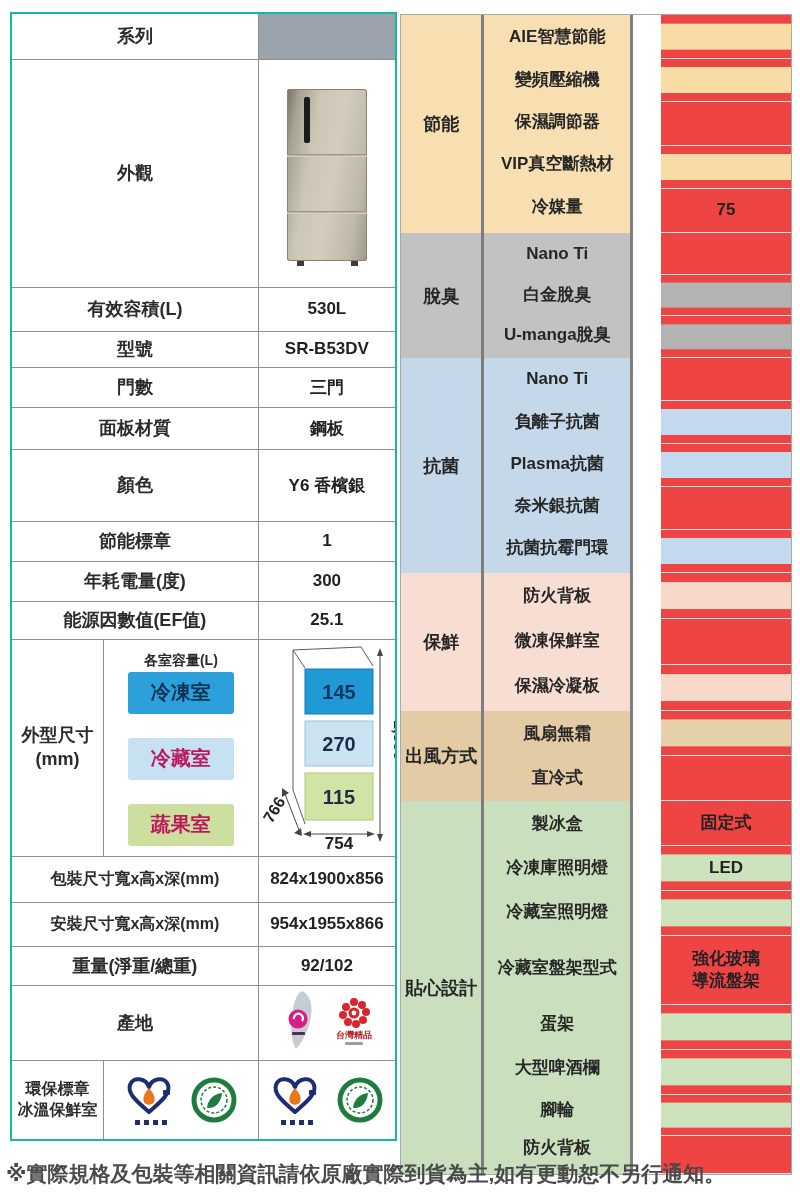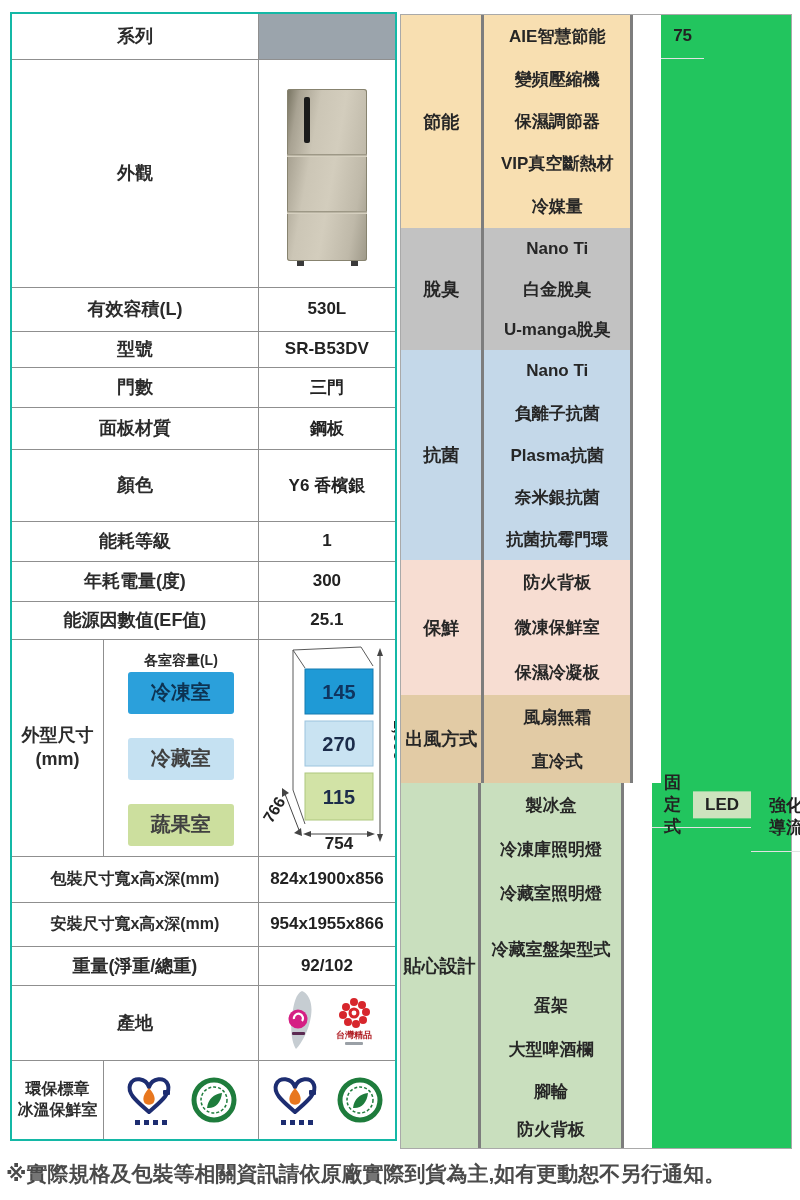--- a/index.html
+++ b/index.html
@@ -19,37 +19,37 @@
           box-shadow:inset 0 0 0 1px #87836f;}
   .fridge .d1,.fridge .d2{position:absolute;left:0;right:0;height:3px;
           background:linear-gradient(#8f8a78,#e4dece);}
   .fridge .d1{top:38%;} .fridge .d2{top:71%;}
   .fridge .handle{position:absolute;left:17px;top:8px;width:6px;height:46px;background:#1b1b1b;border-radius:2px;}
   .fridge .feet{position:absolute;bottom:-5px;left:10px;width:7px;height:5px;background:#3a3a3a;box-shadow:54px 0 #3a3a3a;}
   
   .dim-label{font-weight:bold;font-size:18px;line-height:1.3;}
   .cap-header{font-weight:bold;font-size:14px;margin:6px 0 2px;}
   .comp-btn{width:106px;height:42px;margin:0 auto 24px;border-radius:3px;display:flex;
-            align-items:center;justify-content:center;font-weight:bold;font-size:20px;color:#404040;}
+            align-items:center;justify-content:center;font-weight:bold;font-size:20px;color:#be185d;}
   .comp-btn:last-child{margin-bottom:4px;}
   .c-freeze{background:#2BA0DB;color:#0d3352;}
   .c-fridge{background:#C5E1F2;}
   .c-veg{background:#CCDF9E;}
   
   .eco-cell{padding:6px 0;}
   .eco-pair{display:flex;align-items:center;justify-content:center;gap:14px;}
   
   .rt{position:absolute;left:400px;top:14px;width:390px;border:1px solid #a9a9a9;}
   .sec{display:flex;}
   .cat{width:86px;display:flex;align-items:center;justify-content:center;
        font-weight:bold;font-size:18px;color:#262626;background:var(--sc);}
   .feats{width:156px;display:flex;flex-direction:column;background:var(--sc);
          border-left:3px solid #7d7d7d;border-right:3px solid #7d7d7d;}
   .frow{display:flex;align-items:center;justify-content:center;font-weight:bold;font-size:17px;color:#262626;}
-  .vals{width:139px;display:flex;background:#22c55e;margin-left:28px;}
+  .vals{width:139px;display:flex;flex-direction:column;background:#ef4444;margin-left:28px;}
   .vrow{position:relative;display:flex;align-items:center;justify-content:center;border-bottom:1px solid #e2e2e2;}
   .band{position:absolute;left:0;right:0;top:50%;transform:translateY(-50%);height:62%;background:var(--bc);display:none;}
   .band.on{display:block;}
   .vtext{position:relative;z-index:1;font-weight:600;font-size:17px;color:#222;text-align:center;line-height:1.3;padding:0 12px;}
   
   .footer-note{position:absolute;left:6px;top:1160px;width:792px;font-size:21px;font-weight:bold;color:#4a4a4a;letter-spacing:0px;white-space:nowrap;}
 </style>
 </head>
 <body>
 
@@ -90,21 +90,21 @@
         </tr>
   <tr style="height:42px">
           <td colspan="2" class="lab">面板材質</td>
           <td class="val">鋼板</td>
         </tr>
   <tr style="height:72px">
           <td colspan="2" class="lab">顏色</td>
           <td class="val">Y6 香檳銀</td>
         </tr>
   <tr style="height:40px">
-          <td colspan="2" class="lab">能耗等級</td>
+          <td colspan="2" class="lab">節能標章</td>
           <td class="val">1</td>
         </tr>
   <tr style="height:40px">
           <td colspan="2" class="lab">年耗電量(度)</td>
           <td class="val">300</td>
         </tr>
   <tr style="height:38px">
           <td colspan="2" class="lab">能源因數值(EF值)</td>
           <td class="val">25.1</td>
         </tr>

